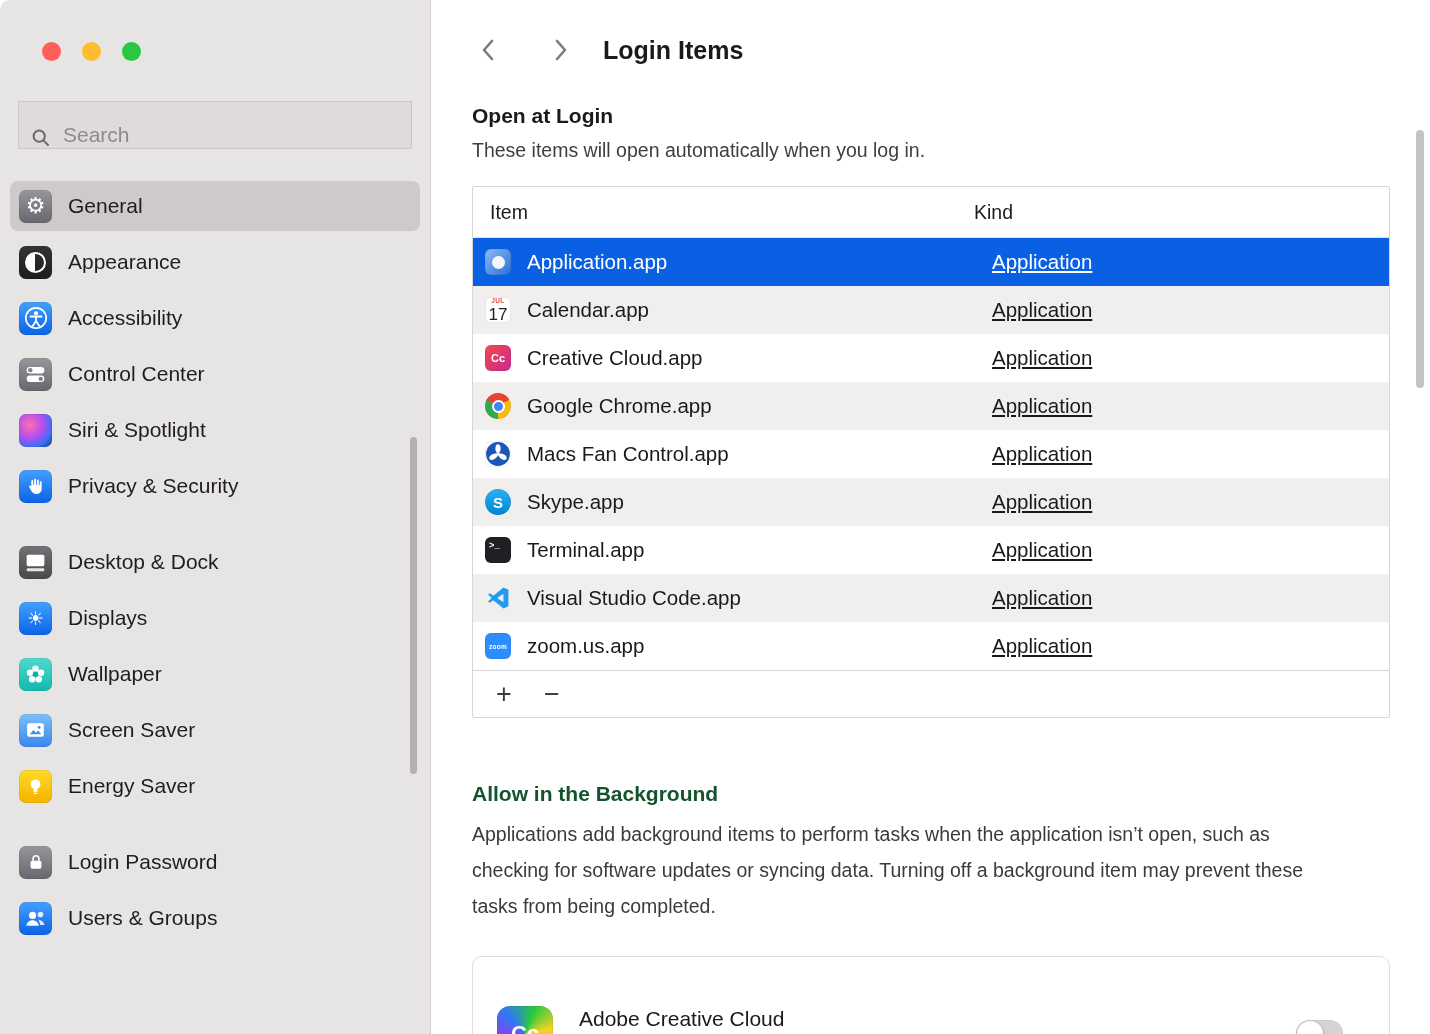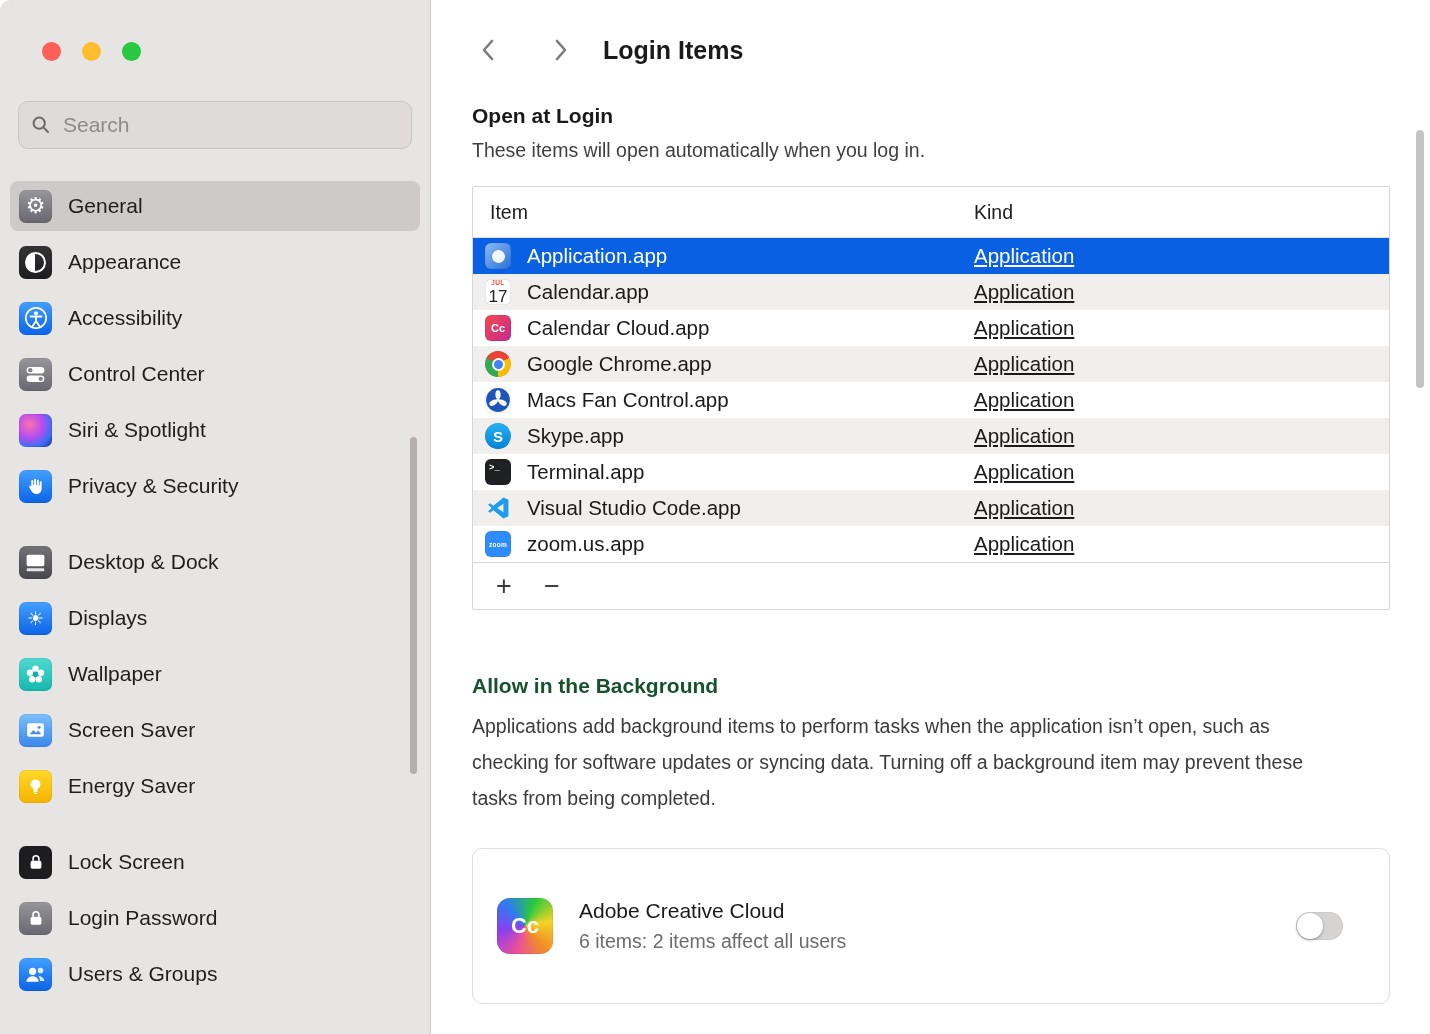--- a/index.html
+++ b/index.html
@@ -6,21 +6,21 @@
   body{width:1430px;height:1034px;overflow:hidden;font-family:"Liberation Sans","DejaVu Sans",sans-serif;-webkit-font-smoothing:antialiased;}
   .window{width:1430px;height:1034px;display:flex;border-radius:10px 10px 0 0;overflow:hidden;background:#fff;}
 
   
   .sidebar{width:430px;flex:none;background:#e7e5e4;border-right:1px solid #cfcccb;position:relative;}
   .traffic{display:flex;gap:21px;margin:42px 0 0 42px;}
   .tl{width:19px;height:19px;border-radius:50%;}
   .tl.red{background:#ff5f57;}
   .tl.yellow{background:#febc2e;}
   .tl.green{background:#28c840;}
-  .searchbox{margin:40px 18px 0 18px;height:46px;background:#dedbda;border:1px solid #c9c6c5;border-radius:10px;display:flex;align-items:center;padding:0 12px;}
+  .searchbox{margin:40px 18px 0 18px;height:46px;background:#dedbda;border:1px solid #c9c6c5;border-radius:0;display:flex;align-items:flex-end;padding:0 12px;}
   .searchbox svg{flex:none;margin-right:10px;}
   .searchbox input{border:none;background:transparent;outline:none;font-size:21px;color:#2b2a29;width:100%;font-family:inherit;}
   .searchbox input::placeholder{color:#8e8b8a;}
   .nav{margin-top:32px;padding:0 10px;}
   .group{margin-bottom:26px;}
   .srow{height:50px;margin-bottom:6px;border-radius:8px;display:flex;align-items:center;padding-left:9px;gap:16px;cursor:default;}
   .srow.selected{background:#cdcac9;}
   .slabel{font-size:21px;color:#1f1e1d;}
   .sicon{width:33px;height:33px;border-radius:7px;flex:none;display:flex;align-items:center;justify-content:center;box-shadow:inset 0 0 0 .5px rgba(0,0,0,.12);color:#fff;overflow:hidden;}
   .bg-gray{background:linear-gradient(#97969b,#68676d);}
@@ -42,21 +42,21 @@
   .navbtn{width:26px;height:30px;display:flex;align-items:center;justify-content:center;background:none;border:none;padding:0;cursor:default;}
   .navbtn + .navbtn{margin-left:45px;}
   .ctitle{font-size:25px;font-weight:700;color:#1a1a1a;margin-left:30px;}
   .scrollarea{padding:0 40px 0 41px;}
   .sec-title{font-size:21px;font-weight:700;color:#1b1a19;margin:4px 0 8px 0;}
   .sec-desc{font-size:19.5px;color:#403f3e;margin:0 0 22px 0;line-height:28px;max-width:840px;}
 
   .table{border:1px solid #d8d6d5;border-radius:2px;overflow:hidden;background:#fff;}
   .thead{display:grid;grid-template-columns:484px 1fr;height:50px;align-items:center;border-bottom:1px solid #e3e1e0;font-size:19.5px;color:#1c1c1c;}
   .thead .th{padding-left:17px;}
-  .trow{display:grid;grid-template-columns:484px 1fr;height:36px;align-items:center;font-size:20.5px;color:#1b1a19;cursor:default;}
+  .trow{display:grid;grid-template-columns:484px 1fr;height:48px;align-items:center;font-size:20.5px;color:#1b1a19;cursor:default;gap:18px;}
   .rows .trow:nth-child(even){background:#f1efee;}
   .trow.selected{background:#0a60e3;color:#fff;}
   .cell-item{display:flex;align-items:center;gap:16px;padding-left:12px;}
   .cell-kind{padding-left:17px;text-decoration:underline;}
   .tfoot{height:46px;border-top:1px solid #d8d6d5;display:flex;align-items:center;padding-left:13px;}
   .pmbtn{background:none;border:none;font-size:27px;color:#3a3a3a;width:36px;height:36px;line-height:1;cursor:default;font-family:inherit;}
   .pmbtn.minus{margin-left:12px;}
 
   .aicon{width:26px;height:26px;border-radius:6px;flex:none;display:flex;align-items:center;justify-content:center;overflow:hidden;box-shadow:inset 0 0 0 .5px rgba(0,0,0,.1);}
   .ai-generic{background:linear-gradient(135deg,#8cbbf7,#2a6fd6);}
@@ -203,29 +203,20 @@
                 <path d="M9.8 14.5h4.4v3.1a1 1 0 0 1-1 1h-2.4a1 1 0 0 1-1-1z"></path>
                 <rect x="10.3" y="19.3" width="3.4" height="1.4" rx=".7"></rect>
               </svg>
           </span>
           <span class="slabel">Energy Saver</span>
         </div>
       </div>
 
       <div class="group">
         <div class="srow">
-          <span class="sicon bg-black">
-            <svg width="20" height="20" viewBox="0 0 24 24">
-                <rect x="5.5" y="10.5" width="13" height="9.5" rx="2" fill="#fff"></rect>
-                <path d="M8.5 10.5V8a3.5 3.5 0 0 1 7 0v2.5" fill="none" stroke="#fff" stroke-width="2"></path>
-              </svg>
-          </span>
-          <span class="slabel">Lock Screen</span>
-        </div>
-        <div class="srow">
           <span class="sicon bg-gray">
             <svg width="20" height="20" viewBox="0 0 24 24">
                 <rect x="5.5" y="10.5" width="13" height="9.5" rx="2" fill="#fff"></rect>
                 <path d="M8.5 10.5V8a3.5 3.5 0 0 1 7 0v2.5" fill="none" stroke="#fff" stroke-width="2"></path>
               </svg>
           </span>
           <span class="slabel">Login Password</span>
         </div>
         <div class="srow">
           <span class="sicon bg-blue">
@@ -292,21 +283,21 @@
               <span>Calendar.app</span>
             </div>
             <div class="cell-kind">Application</div>
           </div>
 
           <div class="trow">
             <div class="cell-item">
               <span class="aicon ai-cc">
                   <span>Cc</span>
                 </span>
-              <span>Calendar Cloud.app</span>
+              <span>Creative Cloud.app</span>
             </div>
             <div class="cell-kind">Application</div>
           </div>
 
           <div class="trow">
             <div class="cell-item">
               <span class="aicon ai-chrome">
                   <span class="chrome-mid">
                     <span class="chrome-core"></span>
                   </span>

